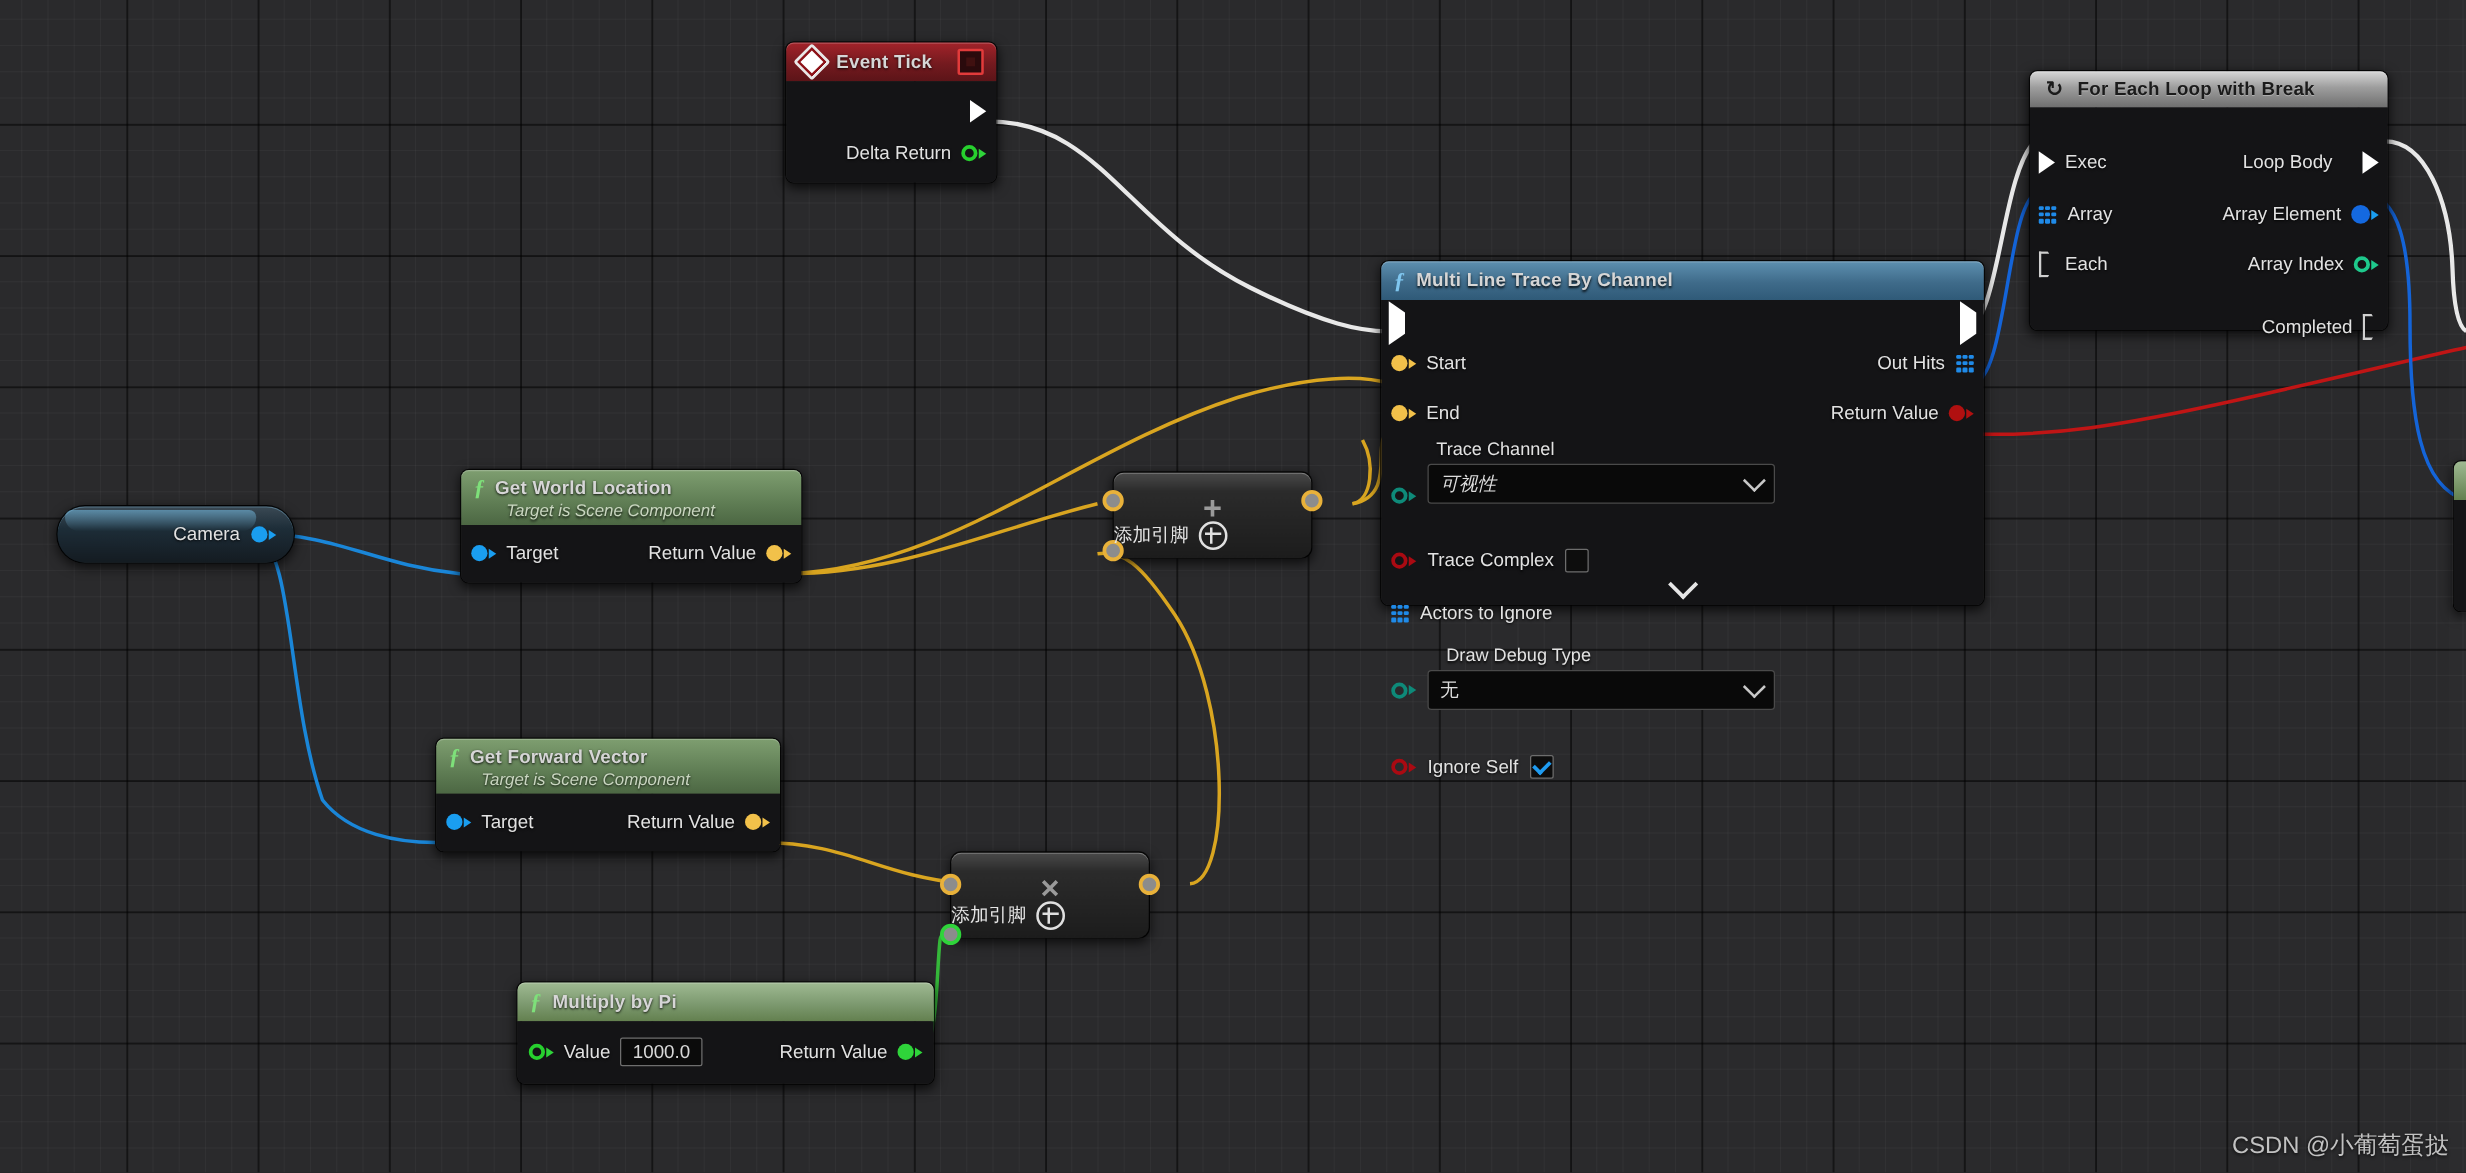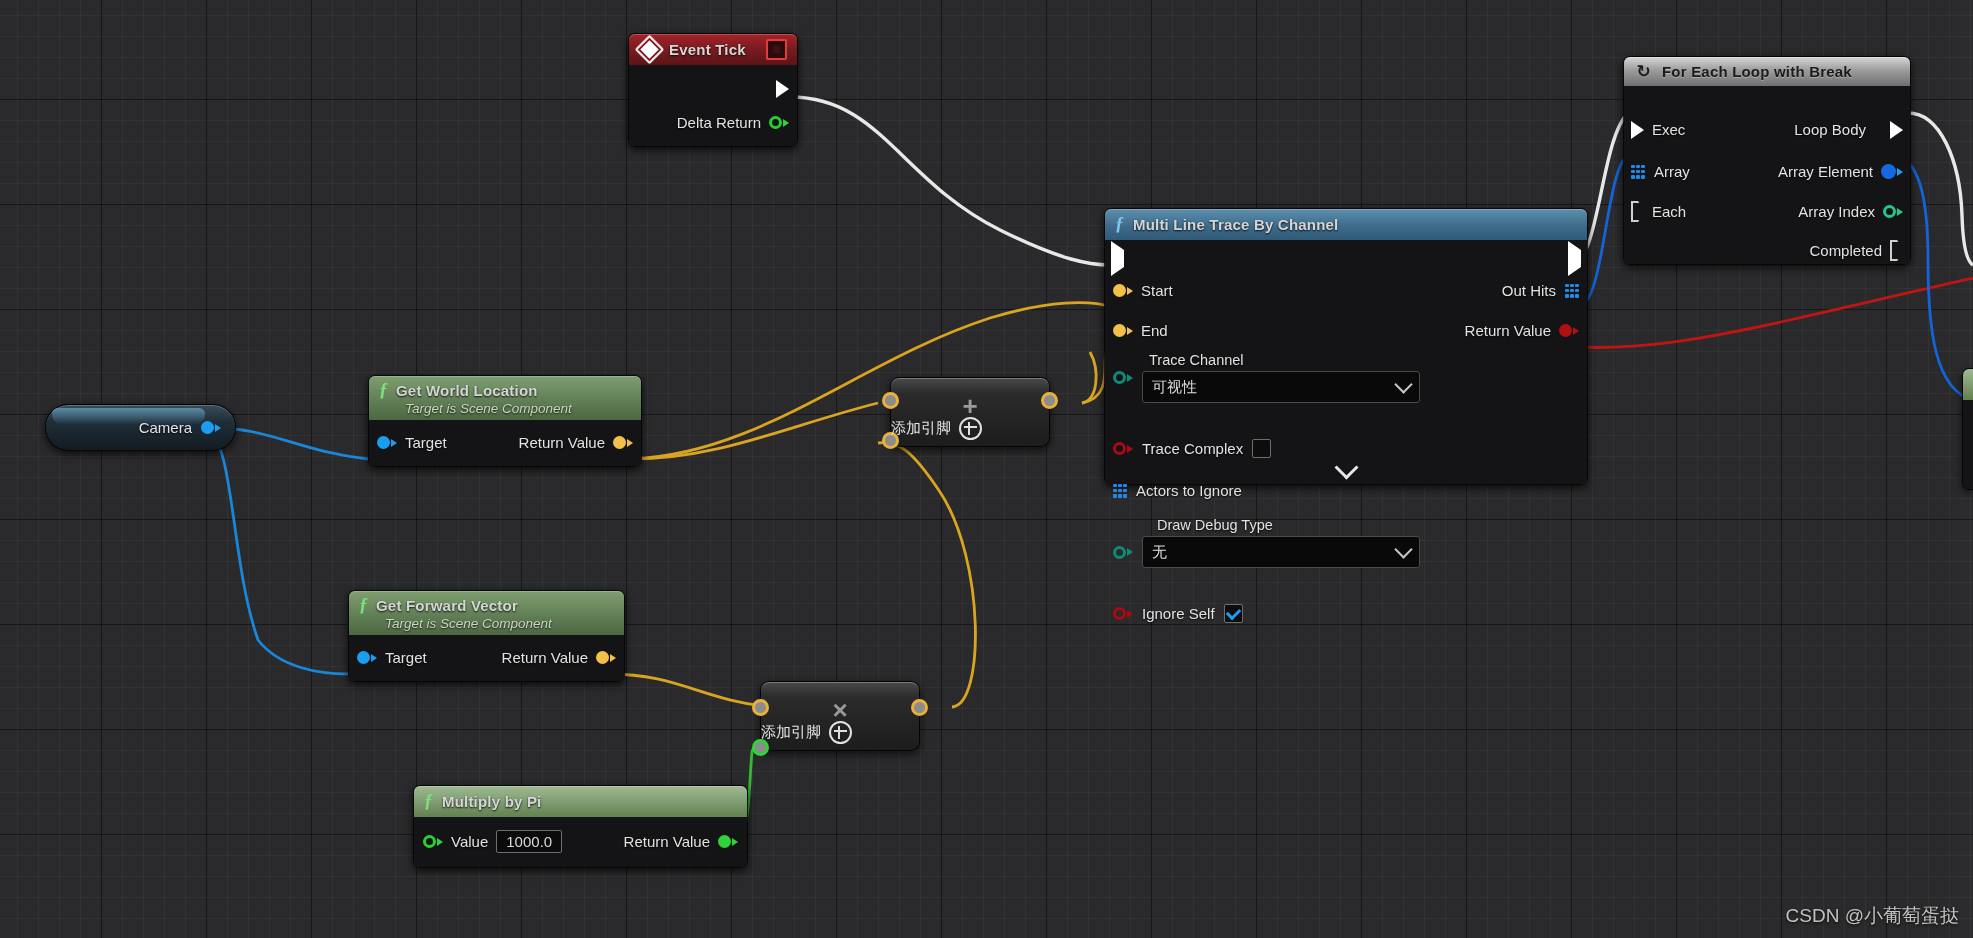--- a/index.html
+++ b/index.html
@@ -365,21 +365,21 @@
       <div class="prow" style="position:absolute;right:8px;top:75px;gap:8px;">
         <span class="plabel">Return Value</span>
         <span class="arr">
           <span class="dot dot-red"></span>
           <span class="arrowlet al-red"></span>
         </span>
       </div>
 
       <div style="position:absolute;left:8px;top:112px;right:8px;">
         <div class="plabel psmall" style="margin-left:36px;margin-bottom:3px;">Trace Channel</div>
-        <div style="display:flex;align-items:flex-start;gap:9px;">
+        <div style="display:flex;align-items:flex-end;gap:9px;font-style:italic;">
           <span class="arr">
             <span class="ring ring-teal"></span>
             <span class="arrowlet al-teal"></span>
           </span>
           <div class="combo" style="flex:0 0 258px;">
             <span>可视性</span>
             <span class="chev"></span>
           </div>
         </div>
       </div>
@@ -484,21 +484,21 @@
         <span class="plabel">Each</span>
       </div>
       <div class="prow" style="position:absolute;right:7px;top:110px;gap:8px;">
         <span class="plabel">Array Index</span>
         <span class="arr">
           <span class="ring" style="border-color:#1ec98c;"></span>
           <span class="arrowlet" style="border-left-color:#1ec98c;"></span>
         </span>
       </div>
 
-      <div class="prow" style="position:absolute;right:7px;top:149px;gap:8px;">
+      <div class="prow" style="position:absolute;right:7px;top:160px;gap:8px;">
         <span class="plabel">Completed</span>
         <span class="tri-hollow"></span>
       </div>
     </div>
   </div>
 
   <div class="partial-node" style="left:1962px;top:368px;width:11px;height:120px;">
     <div class="partial-title"></div>
     <div class="partial-body" style="height:89px;"></div>
   </div>

